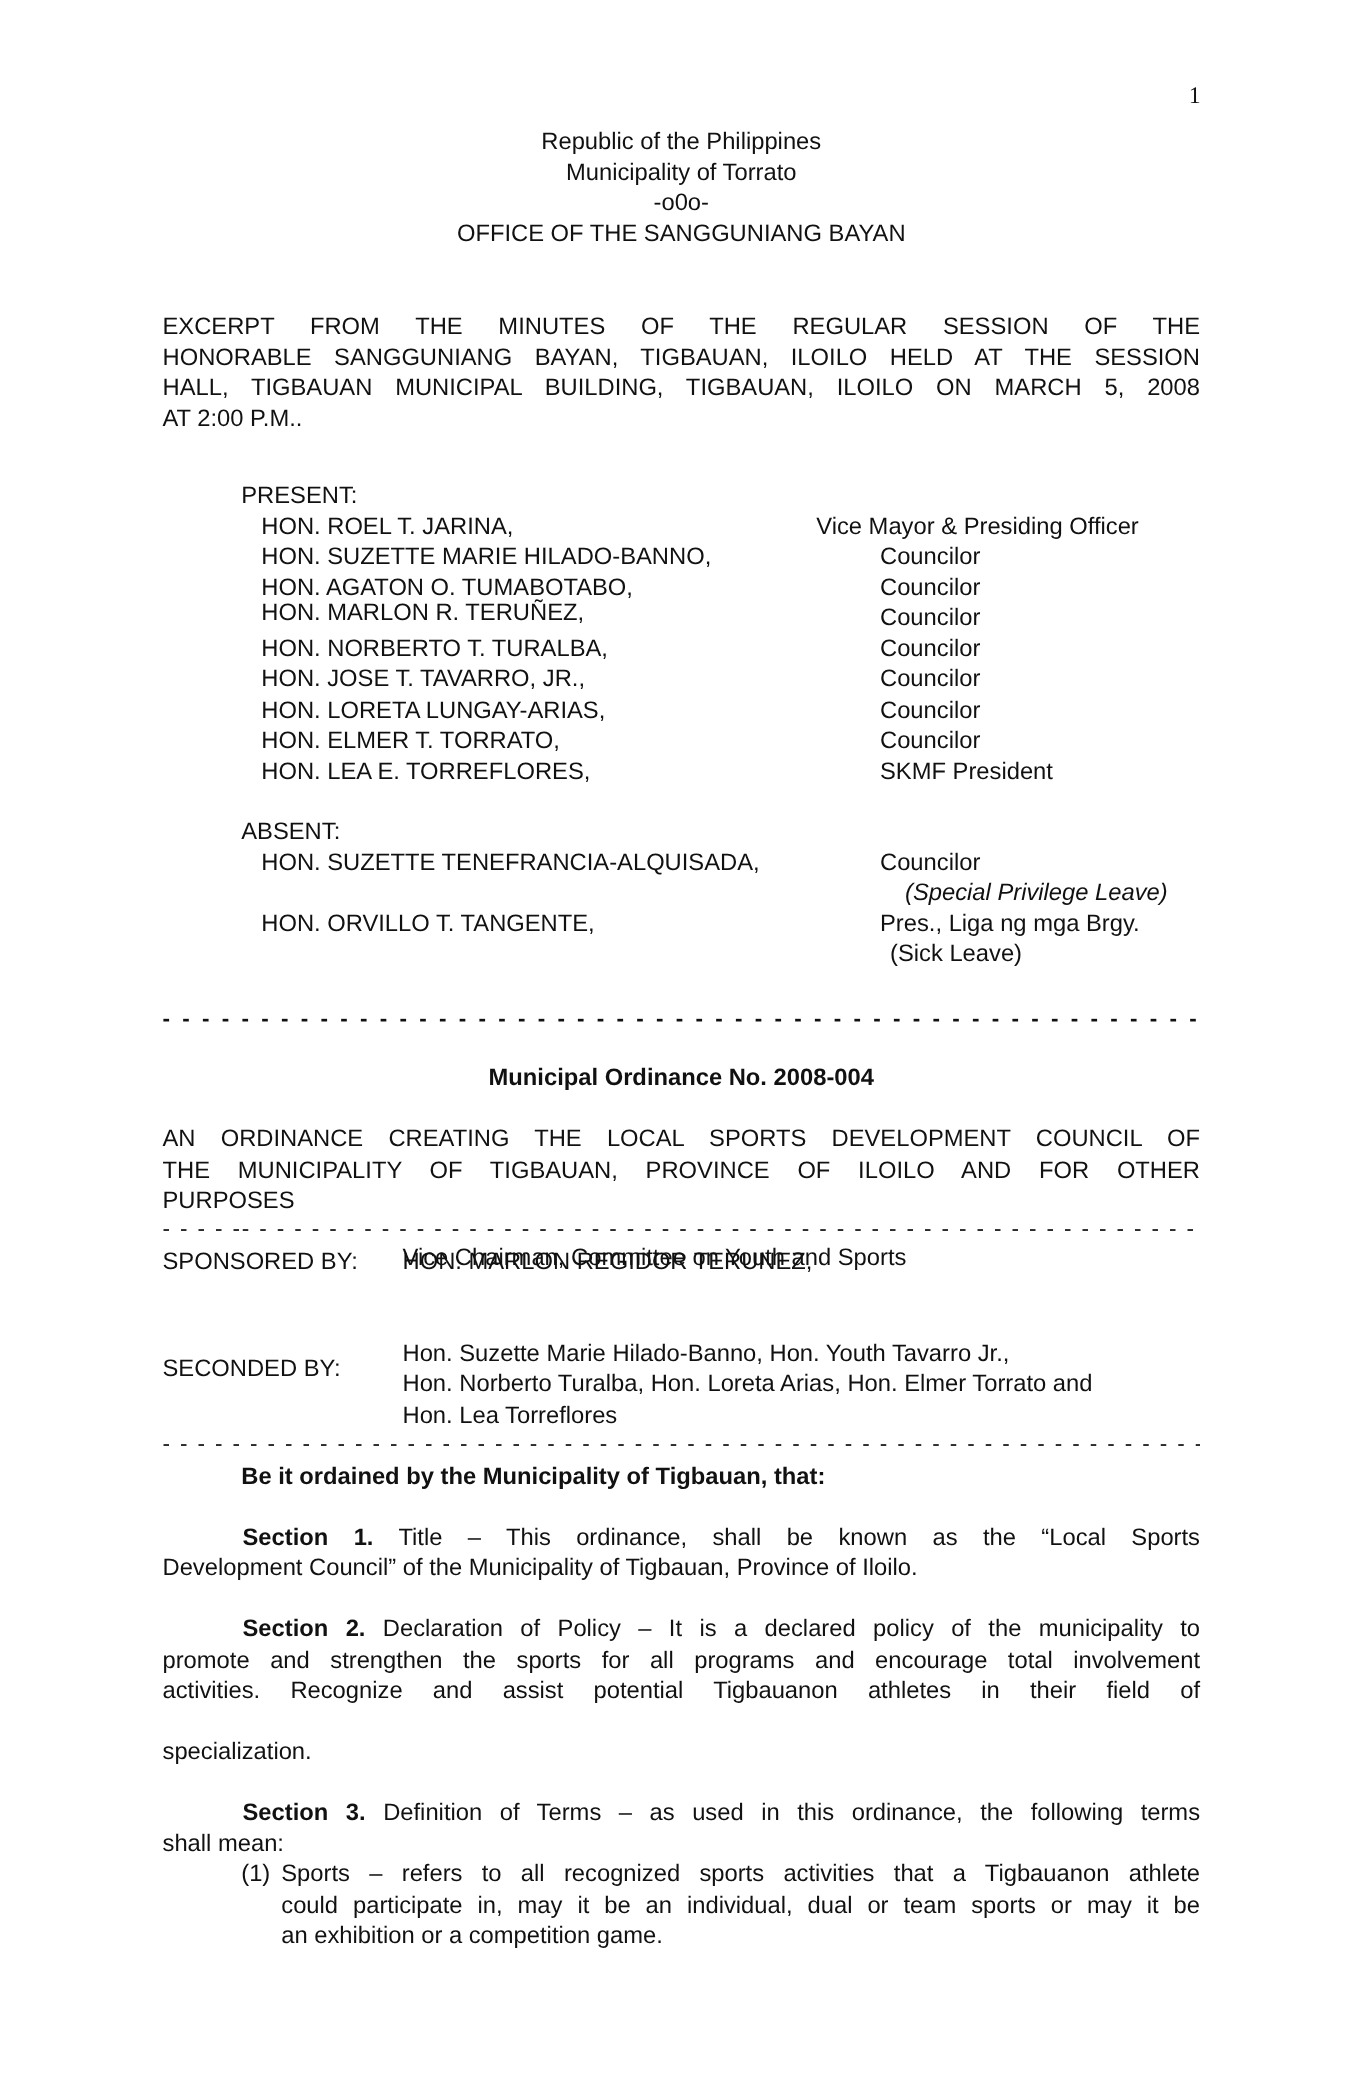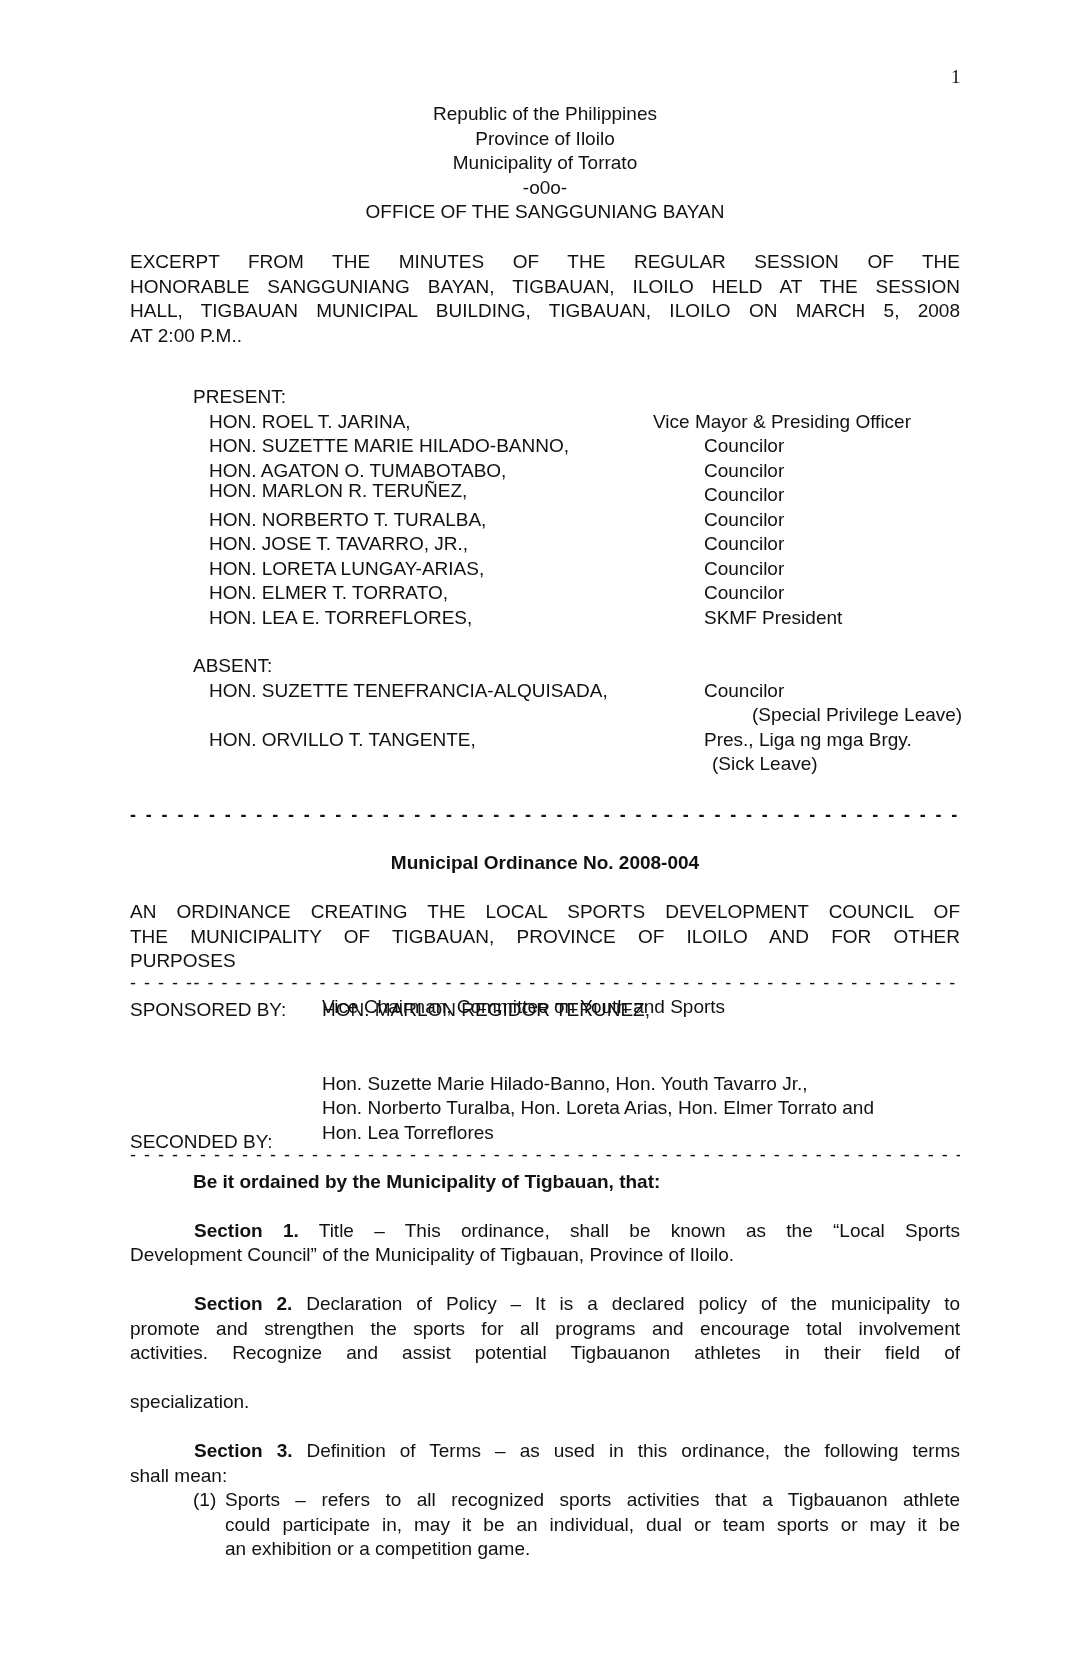--- a/index.html
+++ b/index.html
@@ -19,21 +19,20 @@
 </style>
 </head>
 <body>
 
 <div class="page">
 
   <div class="abs pagenum">1</div>
 
   <div class="center" style="top:102px;">
     <span class="line">Republic of the Philippines</span>
-    <span class="line">Province of Iloilo</span>
     <span class="line">Municipality of Torrato</span>
     <span class="line">-o0o-</span>
     <span class="line">OFFICE OF THE SANGGUNIANG BAYAN</span>
   </div>
 
   <div class="just full" style="top:250px;">
     <span class="line">EXCERPT FROM THE MINUTES OF THE REGULAR SESSION OF THE</span>
     <span class="line">HONORABLE SANGGUNIANG BAYAN, TIGBAUAN, ILOILO HELD AT THE SESSION</span>
     <span class="line">HALL, TIGBAUAN MUNICIPAL BUILDING, TIGBAUAN, ILOILO ON MARCH 5, 2008</span>
   </div>
@@ -67,21 +66,21 @@
     <div class="row" style="left:704px; top:581px;">Councilor</div>
 
     <div class="row" style="left:209px; top:605.5px;">HON. LEA E. TORREFLORES,</div>
     <div class="row" style="left:704px; top:605.5px;">SKMF President</div>
   </div>
 
   <div class="row" style="left:193px; top:654px;">ABSENT:</div>
   <div>
     <div class="row" style="left:209px; top:678.5px;">HON. SUZETTE TENEFRANCIA-ALQUISADA,</div>
     <div class="row" style="left:704px; top:678.5px;">Councilor</div>
-    <div class="row" style="left:752px; top:703px;">(Special Privilege Leave)</div>
+    <div class="row" style="left:724px; top:703px;font-style:italic;">(Special Privilege Leave)</div>
 
     <div class="row" style="left:209px; top:727.5px;">HON. ORVILLO T. TANGENTE,</div>
     <div class="row" style="left:704px; top:727.5px;">Pres., Liga ng mga Brgy.</div>
     <div class="row" style="left:712px; top:752px;">(Sick Leave)</div>
   </div>
 
   <div class="dash bold" style="top:805px; letter-spacing:2.4px;">- - - - - - - - - - - - - - - - - - - - - - - - - - - - - - - - - - - - - - - - - - - - - - - - - - - - - - - - - - - - - - - - - - - - - - - - - - - - - - -</div>
 
   <div class="center bold" style="top:851px;">Municipal Ordinance No. 2008-004</div>
 
@@ -90,21 +89,21 @@
     <span class="line">THE MUNICIPALITY OF TIGBAUAN, PROVINCE OF ILOILO AND FOR OTHER</span>
   </div>
   <div class="row" style="left:130px; top:949px;">PURPOSES</div>
 
   <div class="dash" style="top:973px;">- - - - -- - - - - - - - - - - - - - - - - - - - - - - - - - - - - - - - - - - - - - - - - - - - - - - - - - - - - - - - - - - - - - - - - - - - - - - - - - - -</div>
 
   <div class="row" style="left:130px; top:998px;">SPONSORED BY:</div>
   <div class="row" style="left:322px; top:998px;">HON. MARLON REGIDOR TERUNEZ,</div>
   <div class="row" style="left:322px; top:995px;">Vice Chairman, Committee on Youth and Sports</div>
 
-  <div class="row" style="left:130px; top:1130px;">SECONDED BY:</div>
+  <div class="row" style="left:130px; top:1084px;">SECONDED BY:</div>
   <div class="row" style="left:322px; top:1071.5px;">Hon. Suzette Marie Hilado-Banno, Hon. Youth Tavarro Jr.,</div>
   <div class="row" style="left:322px; top:1096px;">Hon. Norberto Turalba, Hon. Loreta Arias, Hon. Elmer Torrato and</div>
   <div class="row" style="left:322px; top:1120.5px;">Hon. Lea Torreflores</div>
 
   <div class="dash" style="top:1145px;">- - - - - - - - - - - - - - - - - - - - - - - - - - - - - - - - - - - - - - - - - - - - - - - - - - - - - - - - - - - - - - - - - - - - - - - - - - - - - - -</div>
 
   <div class="row bold" style="left:193px; top:1169.5px;">Be it ordained by the Municipality of Tigbauan, that:</div>
 
   <div class="just full" style="top:1218.5px;">
     <span class="line"><span class="indent"></span><span class="bold">Section 1.</span> <span>Title – This ordinance, shall be known as the “Local Sports</span></span>

